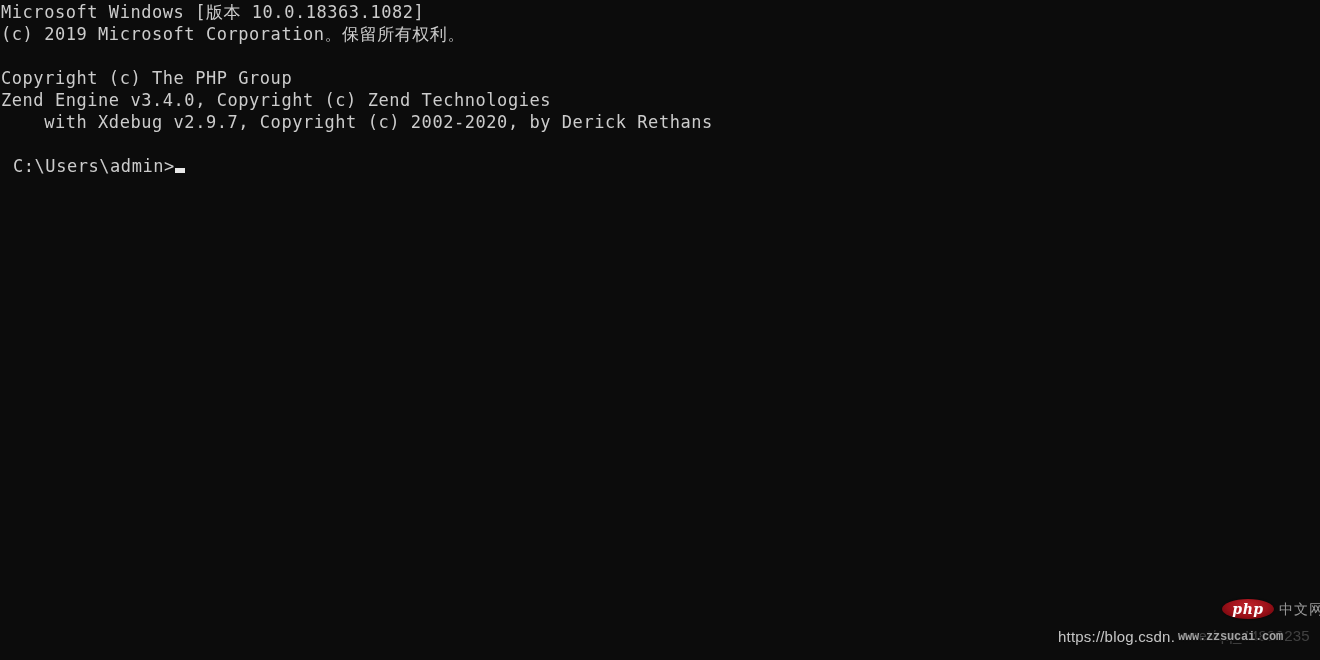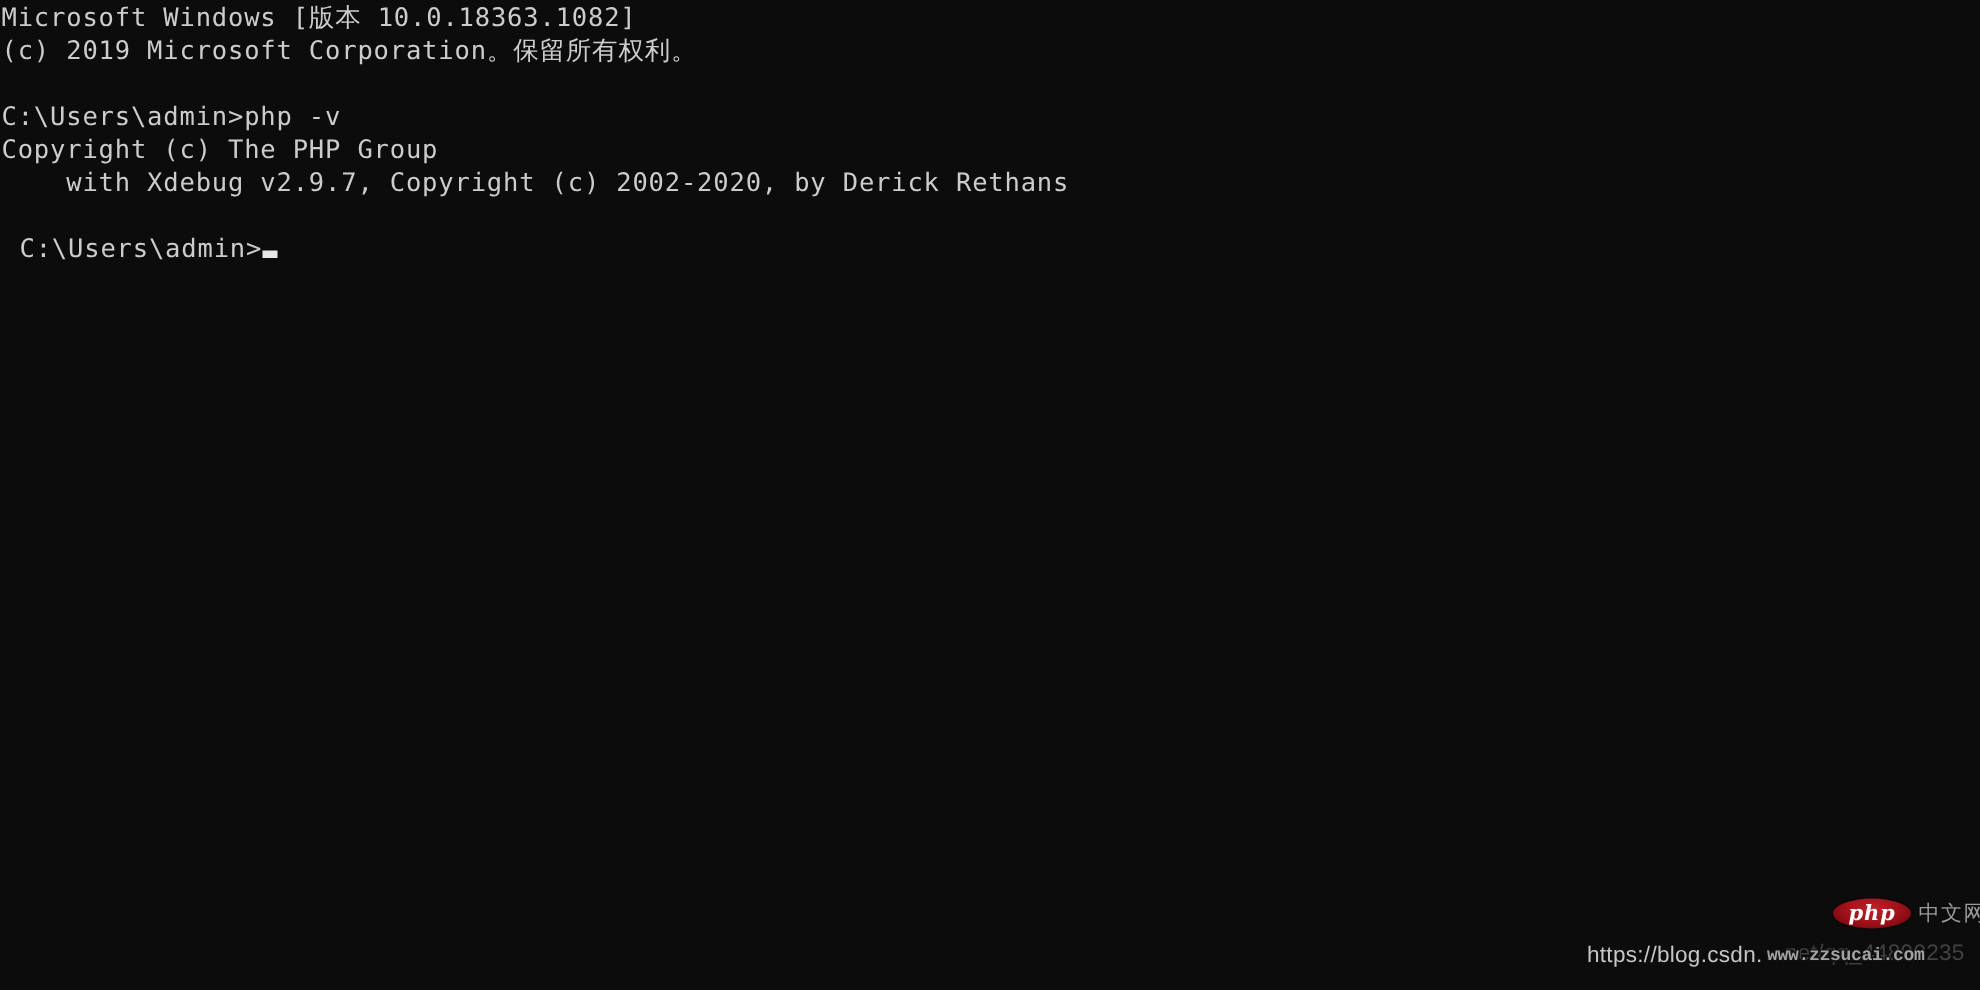--- a/index.html
+++ b/index.html
@@ -145,22 +145,22 @@
 </style>
 </head>
 <body>
 
 <div id="screen">
 
   <div id="console">
     <div class="line">Microsoft Windows [版本 10.0.18363.1082]</div>
     <div class="line">(c) 2019 Microsoft Corporation。保留所有权利。</div>
     <div class="line blank"></div>
-    <div class="line">C:\Users\admin&gt;php -v</div>
     <div class="line">Copyright (c) The PHP Group</div>
+    <div class="line">Zend Engine v3.4.0, Copyright (c) Zend Technologies</div>
     <div class="line">    with Xdebug v2.9.7, Copyright (c) 2002-2020, by Derick Rethans</div>
     <div class="line blank"></div>
     <div class="line prompt-line"><span>C:\Users\admin&gt;</span><span class="cursor"></span></div>
   </div>
 
   <div id="watermarks">
     <div class="csdn-wm">https://blog.csdn.</div>
     <div class="csdn-id">net/qq_44890235</div>
 
     <div class="php-logo">

